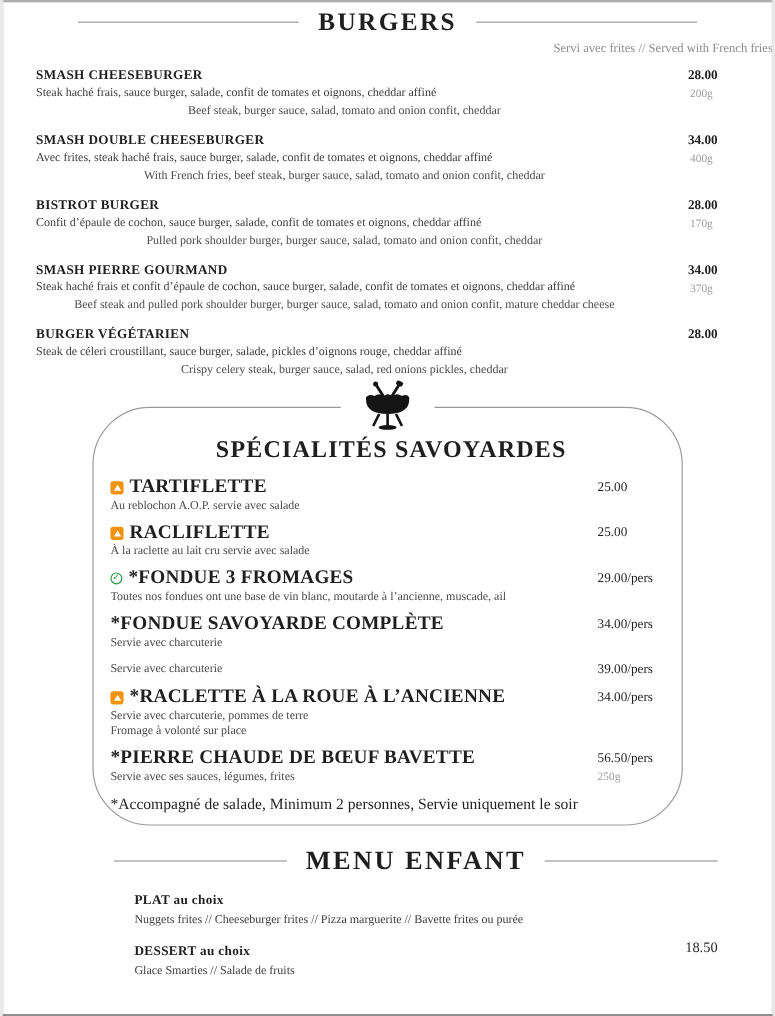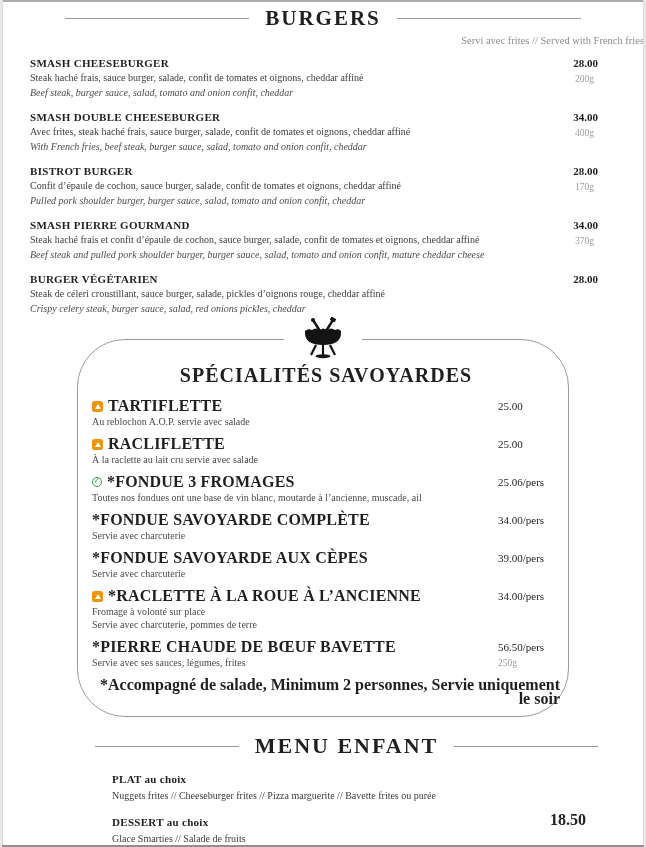--- a/index.html
+++ b/index.html
@@ -24,21 +24,21 @@
   .subtitle { text-align:right; color:#8c8c8c; font-size:10.5px; line-height:13px; margin-top:3px; }
 
   .menu-header { padding-top:6px; }
 
   
   .burgers { padding:9px 46px 0 28px; }
   .b-item { display:flex; margin-bottom:11px; }
   .b-left { flex:1; min-width:0; padding-right:8px; }
   .b-name { font-weight:bold; font-size:11px; line-height:14px; letter-spacing:0.3px; margin-bottom:2px; white-space:nowrap; }
   .b-desc { font-size:10px; line-height:12.5px; color:#3d3d3d; margin-bottom:2px; white-space:nowrap; overflow:hidden; }
-  .b-desc-en { font-size:10px; line-height:12.5px; font-style:italic; color:#4c4c4c; white-space:nowrap; overflow:hidden; }
+  .b-desc-en { font-size:10px; line-height:12.5px; color:#4c4c4c; white-space:nowrap; overflow:hidden;text-align:center; }
   .b-right { width:46px; flex-shrink:0; text-align:right; }
   .b-price { font-weight:bold; font-size:11px; line-height:14px; }
   .b-weight { color:#9c9c9c; font-size:9.5px; line-height:12px; margin-top:3px; padding-right:4px; }
 
   
   .sv-box {
     position:relative; margin:24px 75px 0; border:1.5px solid #9b9b9b;
     border-radius:48px; padding:24px 8px 10px 14px;
   }
   .grill-wrap {
@@ -47,37 +47,37 @@
   }
   .sv-title { text-align:center; font-size:20px; font-weight:bold; letter-spacing:1px; margin:0 0 12px; }
   .s-item { display:flex; margin-bottom:9px; padding-left:0; }
   .s-left { flex:1; min-width:0; padding-right:6px; }
   .s-name-row { display:flex; align-items:center; gap:5px; margin-bottom:2px; }
   .s-name { font-weight:bold; font-size:16px; line-height:14px; letter-spacing:0.2px; white-space:nowrap; }
   .s-desc { font-size:10px; line-height:13px; color:#4a4a4a; white-space:nowrap; overflow:hidden; }
   .s-right { width:62px; flex-shrink:0; text-align:left; }
   .s-price { font-weight:normal; font-size:11px; line-height:14px; white-space:nowrap; }
   .s-weight { color:#9c9c9c; font-size:9.5px; line-height:12px; margin-top:3px; }
-  .sv-footnote { text-align:right; font-weight:bold; font-size:16px; line-height:14px; margin-top:4px; }
+  .sv-footnote { text-align:left; font-weight:normal; font-size:13px; line-height:14px; margin-top:4px; }
 
   
   .badge-orange { width:11px; height:11px; background:#F0930F; border-radius:2.5px; position:relative; flex-shrink:0; display:inline-block; }
   .badge-orange::after {
     content:""; position:absolute; left:2.5px; top:3px; width:0; height:0;
     border-left:3px solid transparent; border-right:3px solid transparent; border-bottom:5px solid #fff;
   }
   .badge-green { width:10px; height:10px; border:1.6px solid #2E9E44; border-radius:50%; position:relative; flex-shrink:0; display:inline-block; }
   .badge-green::after { content:"\2713"; color:#2E9E44; font-size:8px; line-height:8px; position:absolute; top:-1px; left:0.5px; }
 
   
   .enfant { position:relative; padding:16px 46px 0 93px; }
   .enfant-content { padding:13px 0 0 17px; }
   .e-label { font-weight:bold; font-size:11px; line-height:14px; letter-spacing:0.3px; margin-bottom:3px; }
   .e-desc { font-size:10px; line-height:13px; color:#3d3d3d; margin-bottom:13px; white-space:nowrap; overflow:hidden; }
-  .e-price { position:absolute; right:58px; top:94px; font-weight:bold; font-size:16px; }
+  .e-price { position:absolute; right:46px; top:94px; font-weight:normal; font-size:12px; }
 </style>
 </head>
 <body>
 
 <div class="page">
   <div class="edge-top"></div>
   <div class="edge-left"></div>
   <div class="edge-right"></div>
 
   <div class="menu-header">
@@ -196,56 +196,53 @@
 
     <div class="s-item">
       <div class="s-left">
         <div class="s-name-row">
           <span class="badge-green"></span>
           <span class="s-name">*FONDUE 3 FROMAGES</span>
         </div>
         <div class="s-desc">Toutes nos fondues ont une base de vin blanc, moutarde à l’ancienne, muscade, ail</div>
       </div>
       <div class="s-right">
-        <div class="s-price">25.06/pers</div>
+        <div class="s-price">29.00/pers</div>
       </div>
     </div>
 
     <div class="s-item">
       <div class="s-left">
         <div class="s-name-row">
           <span class="s-name">*FONDUE SAVOYARDE COMPLÈTE</span>
         </div>
         <div class="s-desc">Servie avec charcuterie</div>
       </div>
       <div class="s-right">
         <div class="s-price">34.00/pers</div>
       </div>
     </div>
 
     <div class="s-item">
       <div class="s-left">
-        <div class="s-name-row">
-          <span class="s-name">*FONDUE SAVOYARDE AUX CÈPES</span>
-        </div>
         <div class="s-desc">Servie avec charcuterie</div>
       </div>
       <div class="s-right">
         <div class="s-price">39.00/pers</div>
       </div>
     </div>
 
     <div class="s-item">
       <div class="s-left">
         <div class="s-name-row">
           <span class="badge-orange"></span>
           <span class="s-name">*RACLETTE À LA ROUE À L’ANCIENNE</span>
         </div>
+        <div class="s-desc">Servie avec charcuterie, pommes de terre</div>
         <div class="s-desc">Fromage à volonté sur place</div>
-        <div class="s-desc">Servie avec charcuterie, pommes de terre</div>
       </div>
       <div class="s-right">
         <div class="s-price">34.00/pers</div>
       </div>
     </div>
 
     <div class="s-item">
       <div class="s-left">
         <div class="s-name-row">
           <span class="s-name">*PIERRE CHAUDE DE BŒUF BAVETTE</span>

